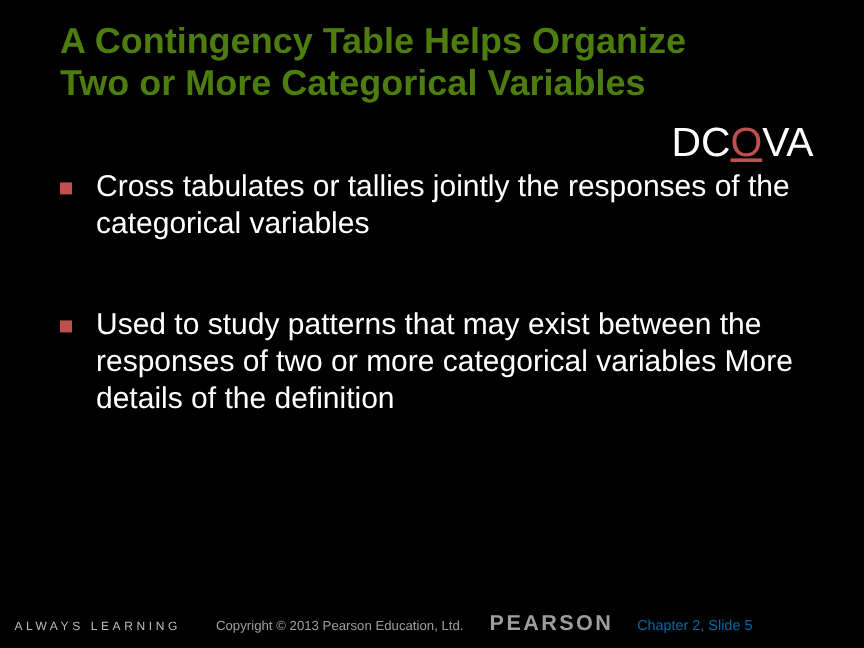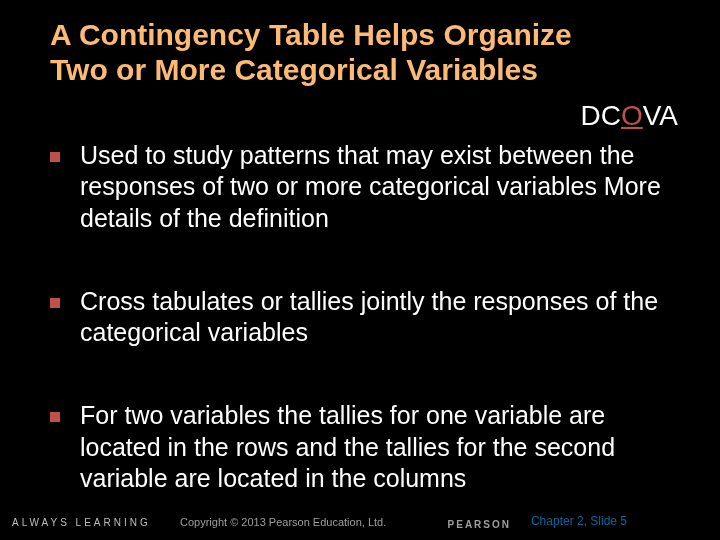--- a/index.html
+++ b/index.html
@@ -19,27 +19,27 @@
     color: #fff;
   }
   .title {
     position: absolute;
     top: 18px;
     left: 50px;
     width: 560px;
     font-size: 30px;
     font-weight: bold;
     line-height: 1.15;
-    color: #fdba74;
+    color: #4d7c0f;
   }
   .dcova {
     position: absolute;
     top: 100px;
     right: 42px;
-    font-size: 28px;
+    font-size: 34px;
     color: #fff;
   }
   .dcova .o {
     color: #c0504d;
     text-decoration: underline;
   }
   .body {
     position: absolute;
     top: 140px;
     left: 50px;
@@ -87,21 +87,21 @@
     left: 180px;
     bottom: 6px;
     width: 360px;
     font-size: 11px;
     color: #9e9e9e;
   }
   .footer .pearson {
     position: absolute;
     right: 130px;
     bottom: 4px;
-    font-size: 10px;
+    font-size: 18px;
     font-weight: bold;
     letter-spacing: 2px;
     color: #9e9e9e;
     padding-left: 20px;
   }
   .footer .chapslide {
     position: absolute;
     right: 14px;
     bottom: 6px;
     font-size: 12px;
@@ -115,29 +115,25 @@
 
   <div class="title">A Contingency Table Helps Organize Two or More Categorical Variables</div>
 
   <div class="dcova">
     <span>DC</span><span class="o">O</span><span>VA</span>
   </div>
 
   <div class="body">
     <div class="bullet-row">
       <div class="sq"></div>
-      <div class="btxt">Used to study patterns that may exist between the responses of two or more categorical variables More details of the definition</div>
-    </div>
-    <div class="bullet-row">
-      <div class="sq"></div>
       <div class="btxt">Cross tabulates or tallies jointly the responses of the categorical variables</div>
     </div>
     <div class="bullet-row">
       <div class="sq"></div>
-      <div class="btxt">For two variables the tallies for one variable are located in the rows and the tallies for the second variable are located in the columns</div>
+      <div class="btxt">Used to study patterns that may exist between the responses of two or more categorical variables More details of the definition</div>
     </div>
   </div>
 
   <div class="footer">
     <div class="always">ALWAYS LEARNING</div>
     <div class="copyright">Copyright © 2013 Pearson Education, Ltd.</div>
     <div class="pearson">PEARSON</div>
     <div class="chapslide">Chapter 2, Slide 5</div>
   </div>
 

